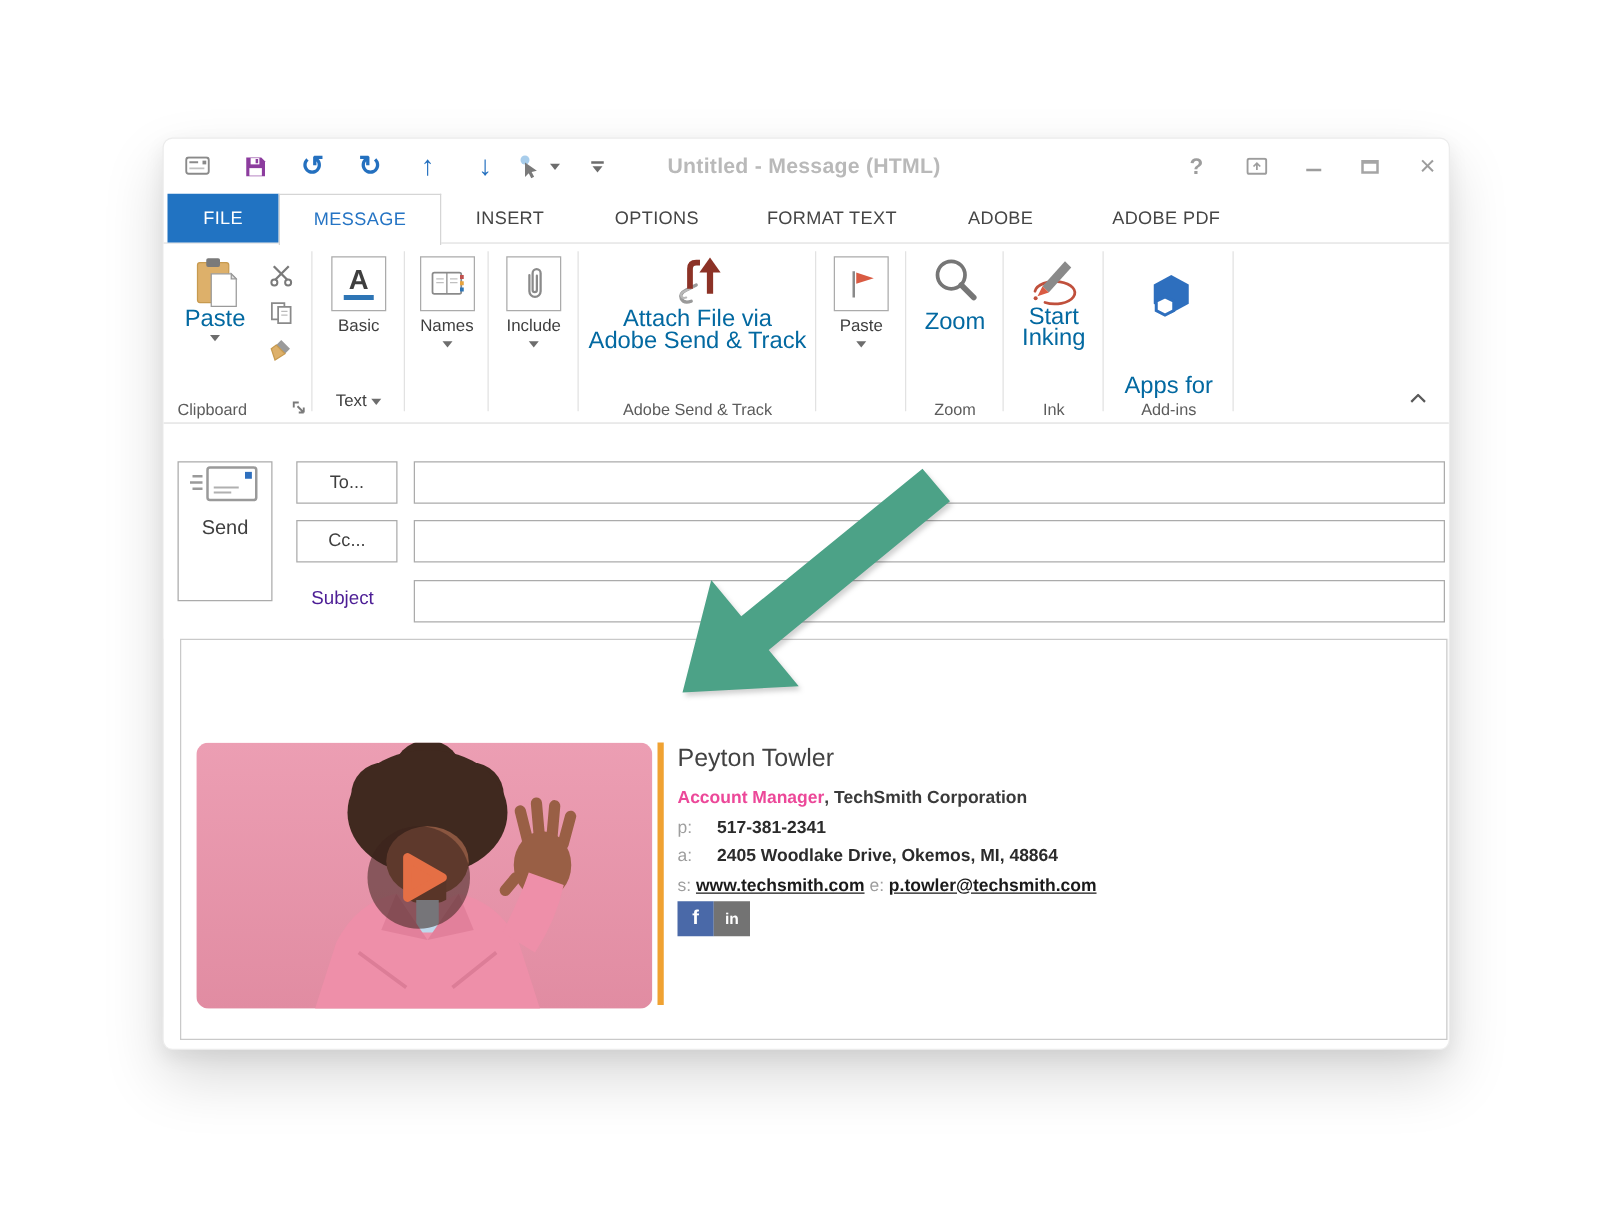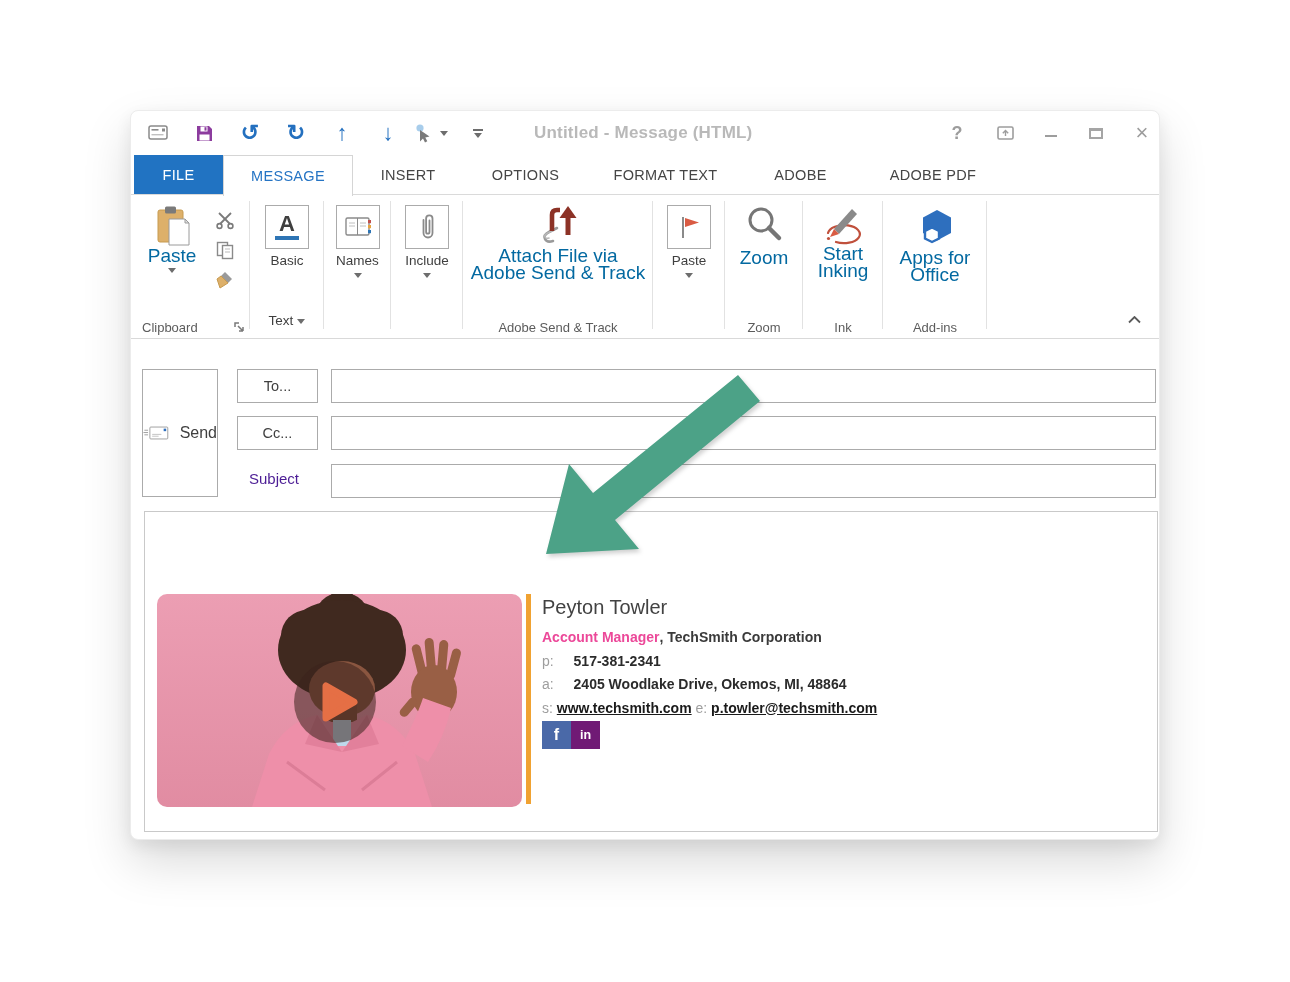--- a/index.html
+++ b/index.html
@@ -58,30 +58,30 @@
   .colgrp .lbl { font-size:13.5px; color:#3f3f3f; line-height:16px; text-align:center; }
 
   .paste-btn { left:7px; top:10px; width:58px; }
   .mini { position:absolute; left:72px; width:34px; height:26px; display:flex; align-items:center; justify-content:center; cursor:default; }
   .m1{top:12px;} .m2{top:42px;} .m3{top:72px;}
   .launcher { position:absolute; right:3px; bottom:6px; width:13px; height:13px; cursor:default; }
 
   .ast-btn { left:0; top:6px; width:100%; }
   .zoom-btn { left:0; top:8px; width:100%; }
   .ink-btn { left:0; top:8px; width:100%; }
-  .add-btn { left:0; top:12px; width:100%; }
+  .add-btn { left:0; top:22px; width:100%;gap:41px; }
   .chevron-collapse { position:absolute; right:18px; bottom:10px; cursor:default; }
 
   .a-icon { font-size:22px; font-weight:bold; color:#3f3f3f; line-height:20px; display:flex; flex-direction:column; align-items:center; }
   .a-icon .bar { width:24px; height:4px; background:#2E75B5; margin-top:2px; }
 
   
   .fields { position:absolute; left:0; top:228px; width:100%; height:172px; background:#fff; }
-  .send-btn { position:absolute; left:11px; top:30px; width:76px; height:128px; border:1px solid #ababab; background:#fff;
-              display:flex; flex-direction:row; align-items:center; justify-content:flex-start; gap:10px; cursor:default; }
+  .send-btn { position:absolute; left:11px; top:30px; width:76px; height:112px; border:1px solid #ababab; background:#fff;
+              display:flex; flex-direction:column; align-items:center; justify-content:flex-start; gap:10px; cursor:default; }
   .send-btn .lbl { font-size:16px; color:#3f3f3f; }
   .fbtn { position:absolute; left:106px; width:81px; height:34px; border:1px solid #ababab; background:#fff;
           display:flex; align-items:center; justify-content:center; font-size:14.5px; color:#3f3f3f; cursor:default; }
   .fbtn-to{top:30px;} .fbtn-cc{top:77px;}
   .subj-lbl { position:absolute; left:118px; top:131px; font-size:15px; color:#4c1d95; }
   .finput { position:absolute; left:200px; width:825px; height:34px; border:1px solid #ababab; background:#fff;
             font-size:14px; padding:0 8px; outline:none; font-family:"Liberation Sans",sans-serif; }
   .in-to{top:30px;} .in-cc{top:77px;} .in-subj{top:125px;}
 
   
@@ -404,21 +404,21 @@
       <div class="sig">
         <div class="sig-name">Peyton Towler</div>
         <div class="sig-row"><span class="role">Account Manager</span><span class="company">, TechSmith Corporation</span></div>
         <div class="sig-row"><span class="pfx">p:</span> <span class="val">517-381-2341</span></div>
         <div class="sig-row"><span class="pfx">a:</span> <span class="val">2405 Woodlake Drive, Okemos, MI, 48864</span></div>
         <div class="sig-row"><span class="pfx">s:</span> <span class="lnk">www.techsmith.com</span> <span class="pfx">e:</span> <span class="lnk">p.towler@techsmith.com</span></div>
       </div>
 
       <div class="social">
         <span class="sq sq-f" style="background: rgb(74, 105, 168);">f</span>
-        <span class="sq sq-in" style="background: #701a75;">in</span>
+        <span class="sq sq-in" style="background: #737373;">in</span>
       </div>
     </div>
 
     <svg class="arrow-svg" viewBox="0 0 240 266">
       <polygon points="207,74 62,192 38,163 15,253 108,248 84,219 229,100" fill="#4CA287"></polygon>
     </svg>
 
   </div>
 </div>
 

